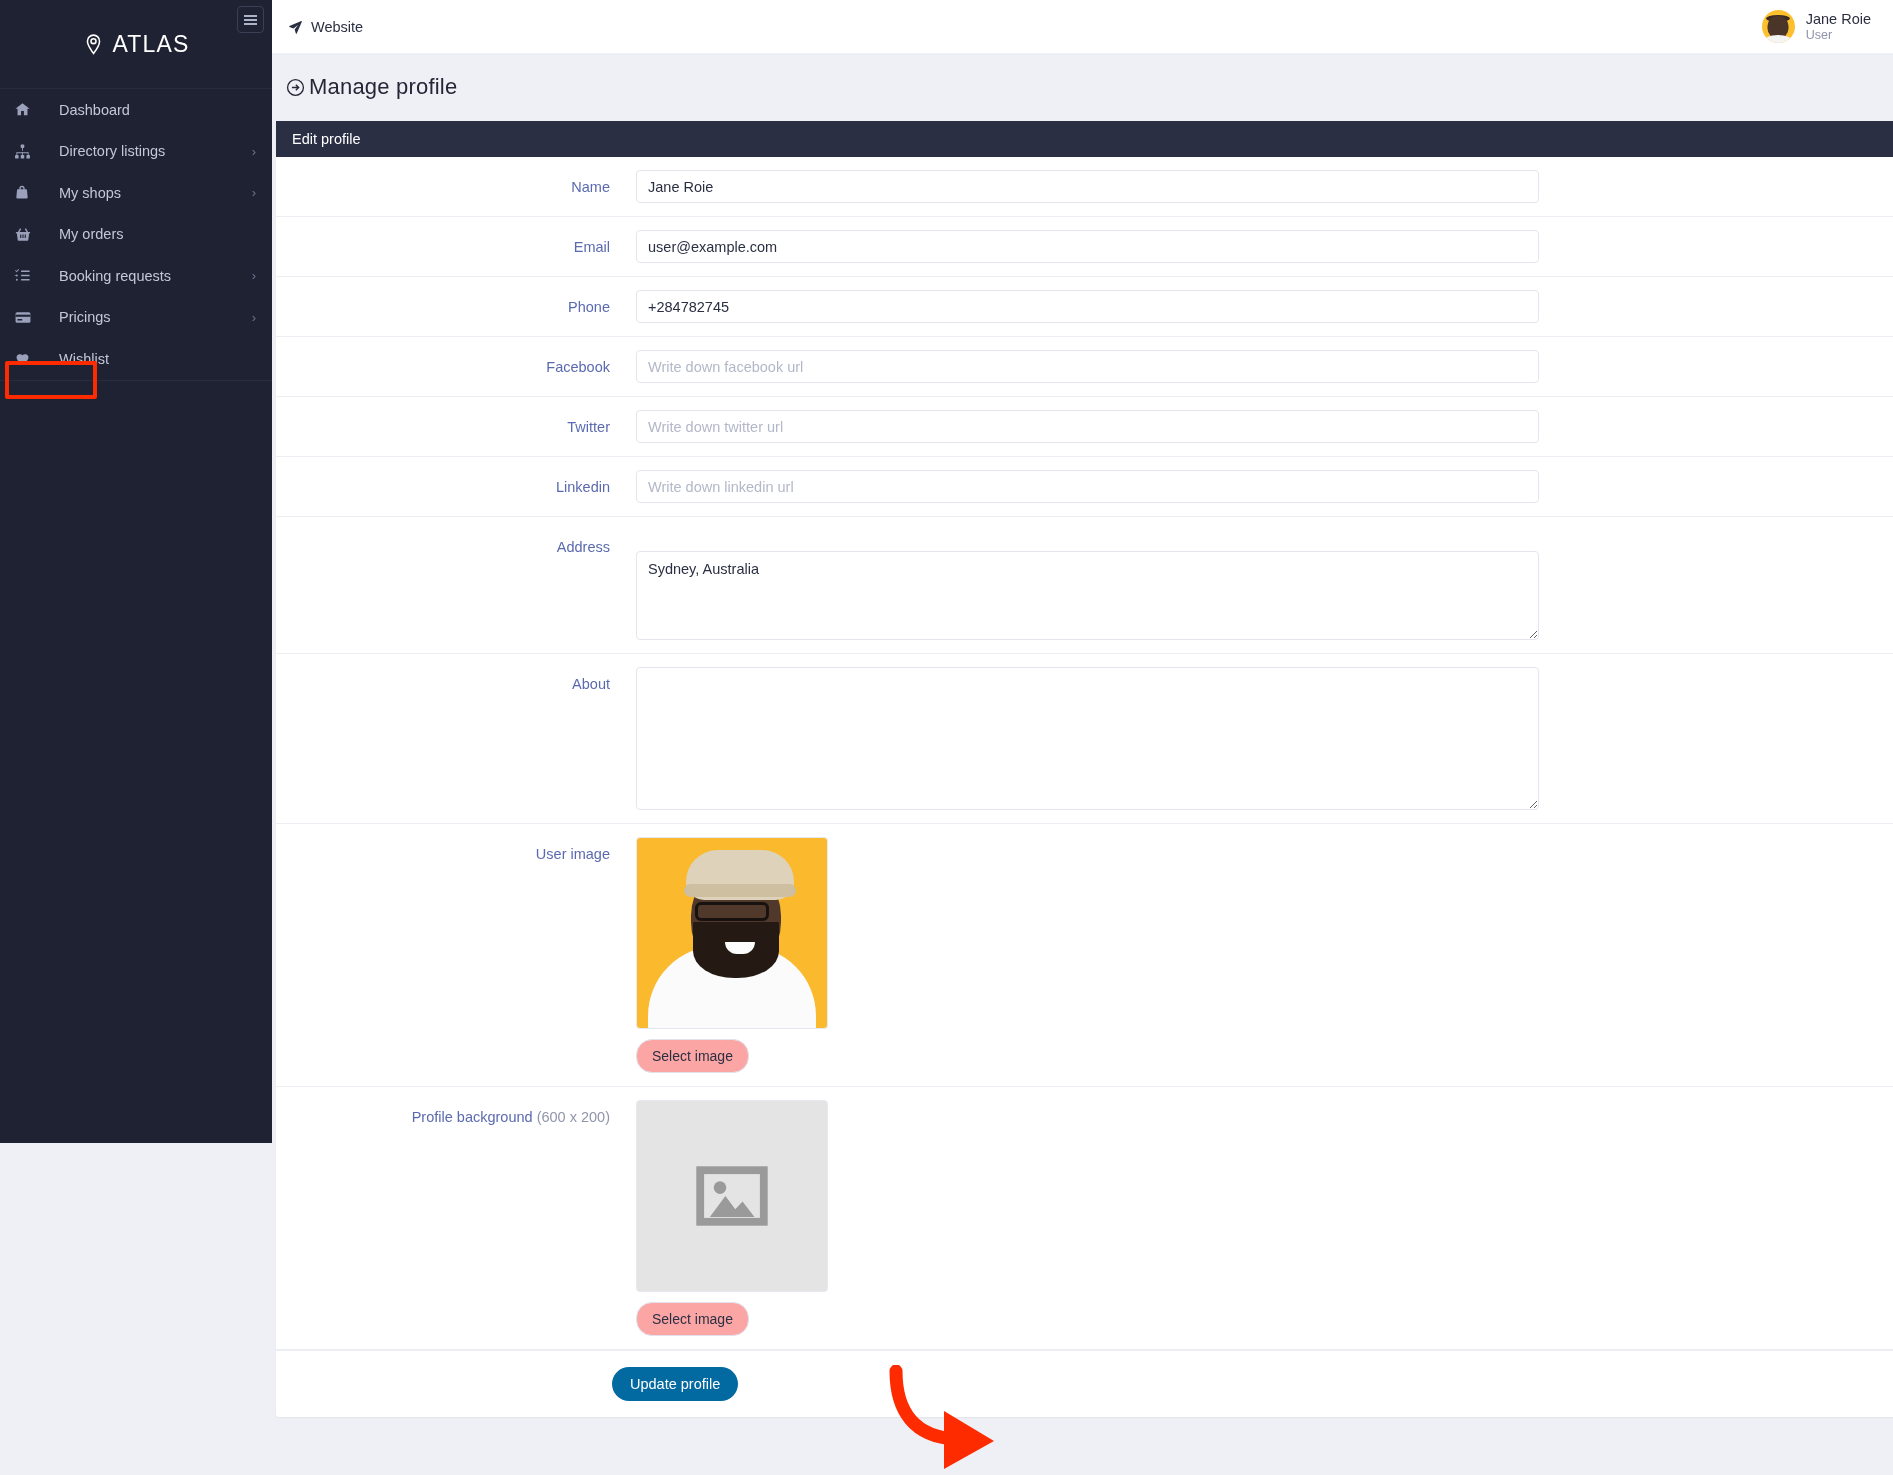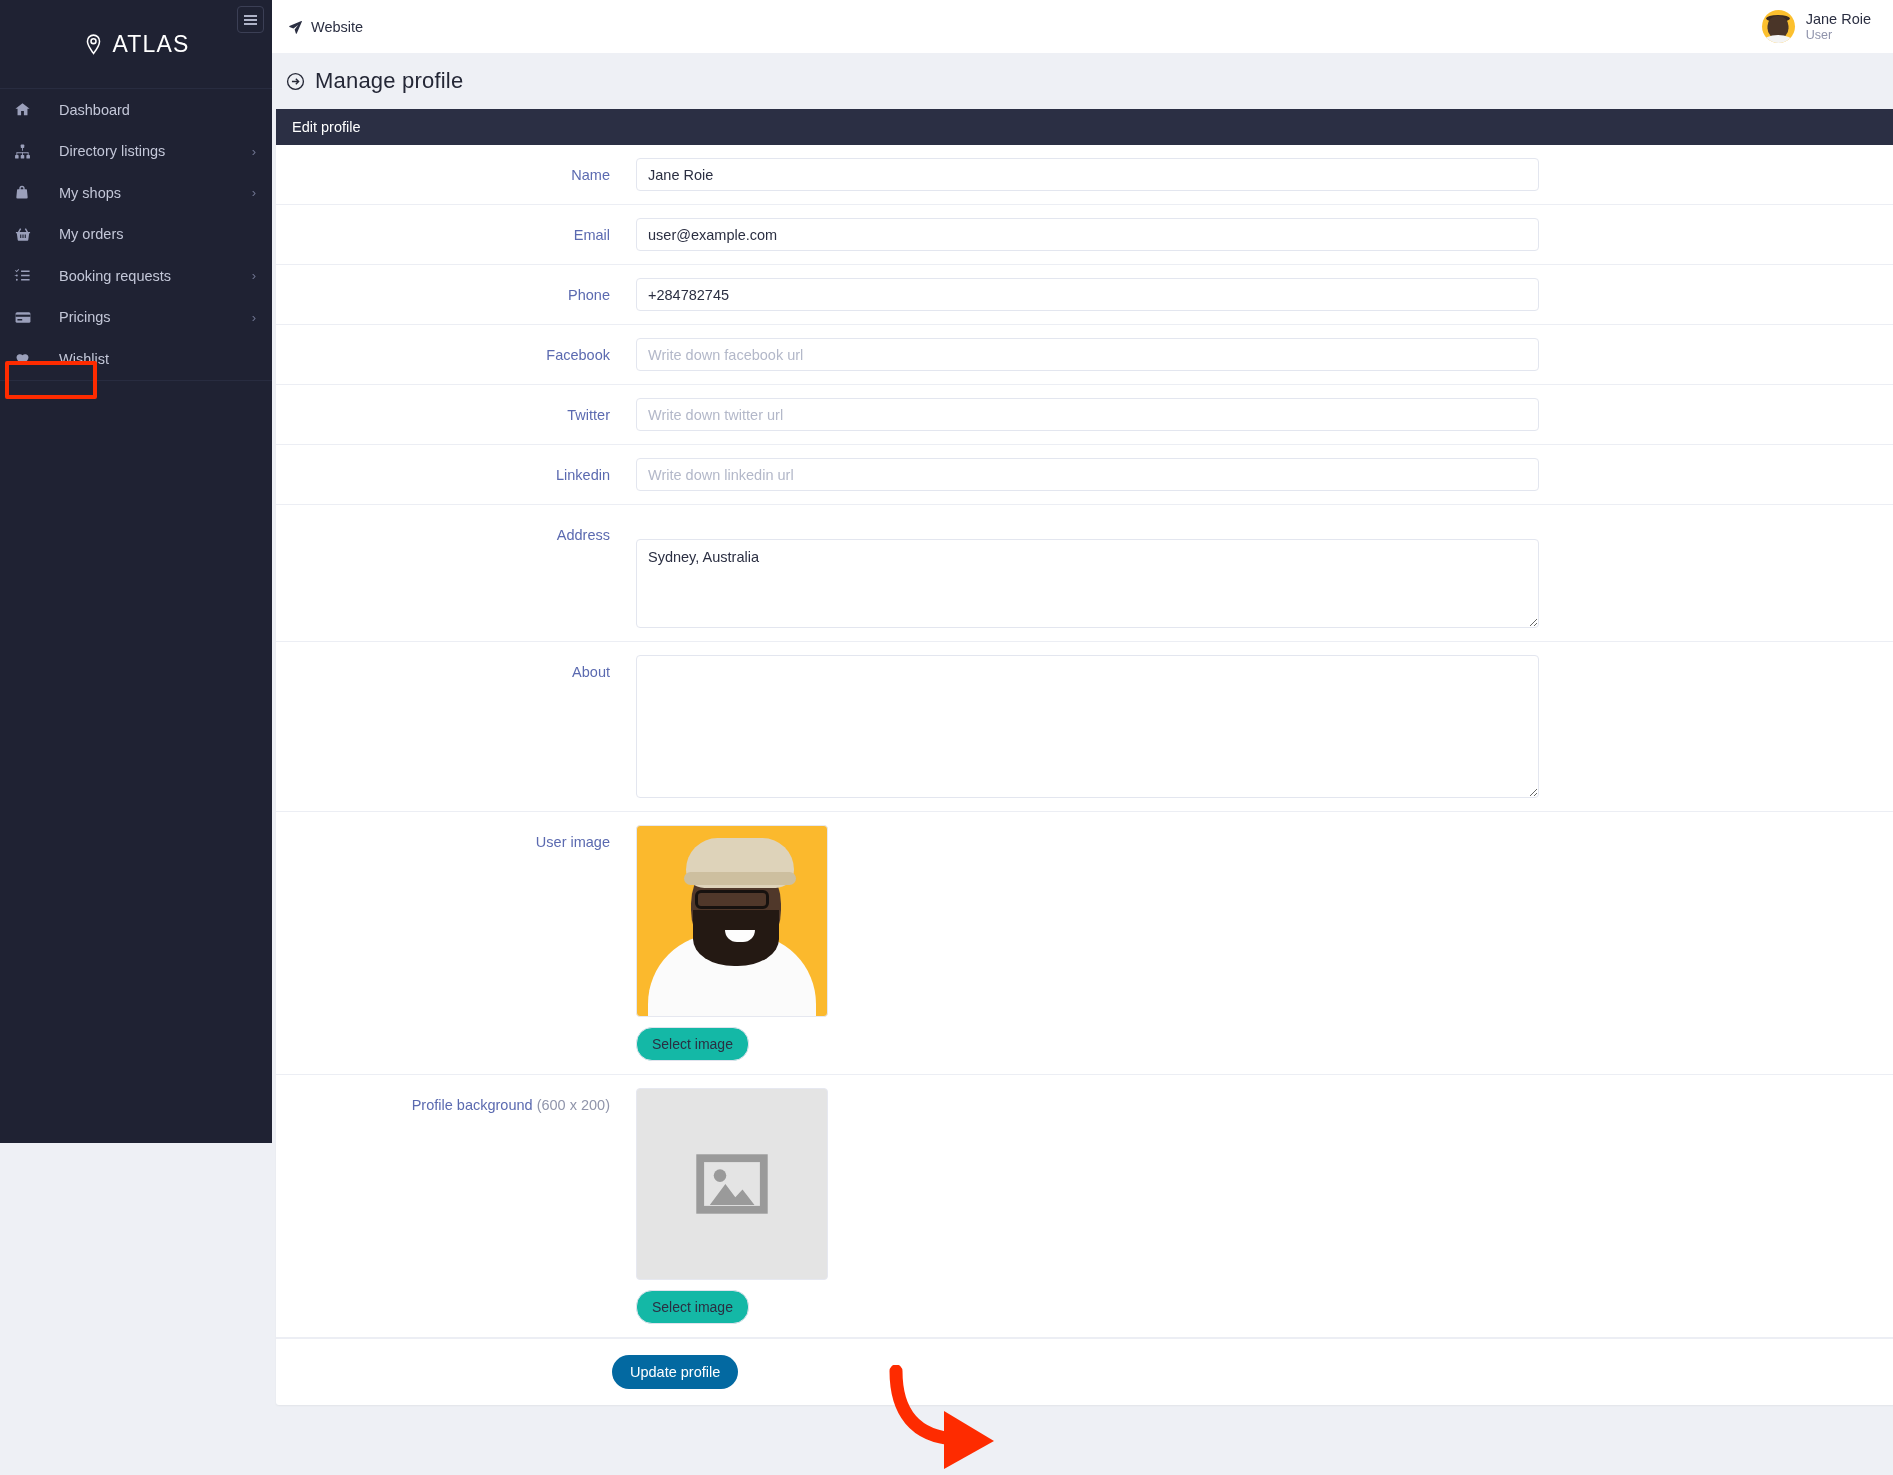--- a/index.html
+++ b/index.html
@@ -94,22 +94,22 @@
   }
   .avatar .shirt {
     position: absolute; left: 50%; bottom: -5px; transform: translateX(-50%);
     width: 30px; height: 13px; border-radius: 50% 50% 0 0; background: #f4f4f4;
   }
   .user-meta { line-height: 1.15; }
   .user-name { color: #2b2f42; font-size: 14.5px; }
   .user-role { color: #8f93ab; font-size: 12.5px; }
 
   .page-head {
-    height: 56px; display: flex; align-items: center;
-    padding-left: 14px; gap: 10px;
+    height: 68px; display: flex; align-items: center;
+    padding-left: 14px; gap: 4px;
     background: linear-gradient(180deg, #eef0f5 0%, #eef0f5 100%);
   }
   .page-head .arrow-circ { width: 19px; height: 19px; display:block; }
   .page-title { font-size: 22px; color: #242736; font-weight: 400; letter-spacing: .2px; }
 
   .card {
     margin-left: 4px;
     background: #ffffff;
     border-radius: 3px 0 0 3px;
     box-shadow: 0 1px 2px rgba(0,0,0,.05);
@@ -183,21 +183,21 @@
   .tu-glass { position:absolute; left: 50%; top: 64px; transform: translateX(-50%);
     width: 74px; height: 19px; border: 3px solid #17120f; border-radius: 6px; }
   .thumb-ph {
     background: #e4e4e4; display: flex; align-items: center; justify-content: center;
   }
   .btn-select {
     margin-top: 10px;
     display: inline-flex; align-items: center; justify-content: center;
     height: 20px; padding: 16px 15px;
     border: 1px solid #e0e3ed; border-radius: 16px;
-    background: #14b8a6; color: #2b2f42; font-size: 14px;
+    background: #fca5a5; color: #2b2f42; font-size: 14px;
     font-family: "Liberation Sans", sans-serif; cursor: pointer;
   }
   .submit-row {
     display: flex; align-items: center;
     padding: 16px 0 16px 0;
     border-top: 1px solid #eceef4;
   }
   .submit-spacer { width: 336px; min-width: 336px; }
   .btn-primary {
     height: 34px; padding: 0 18px;

